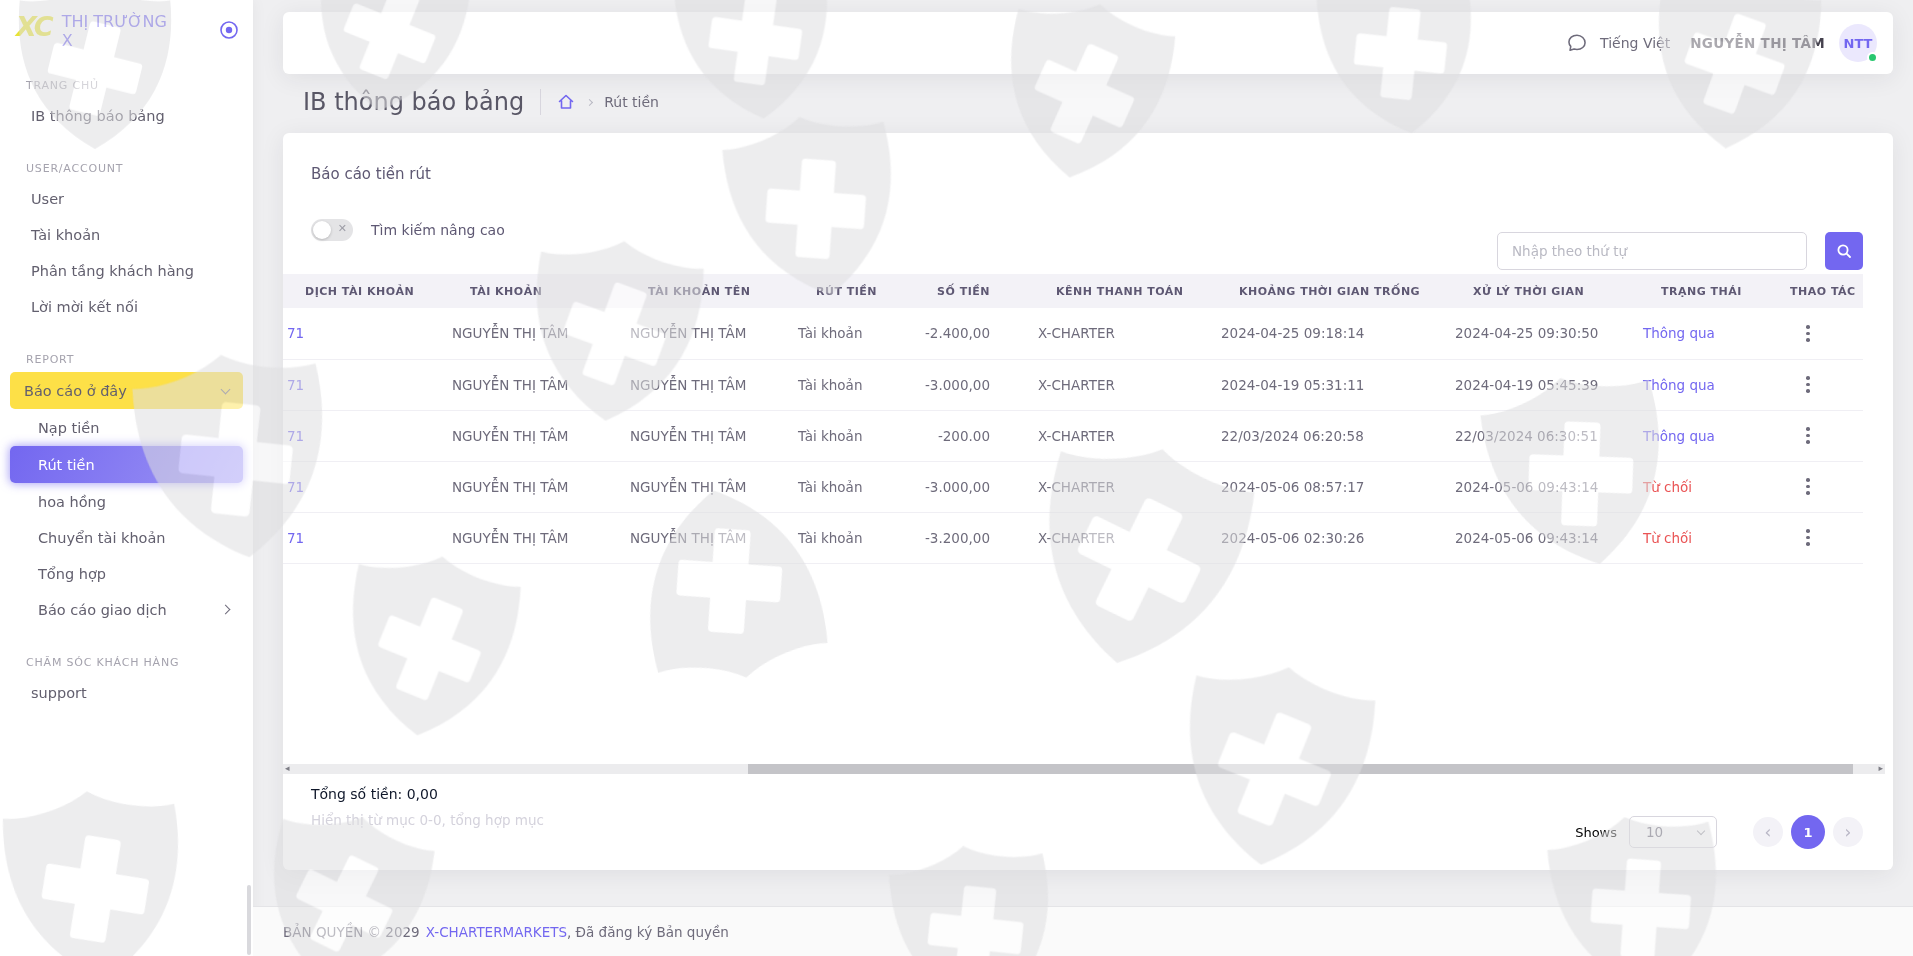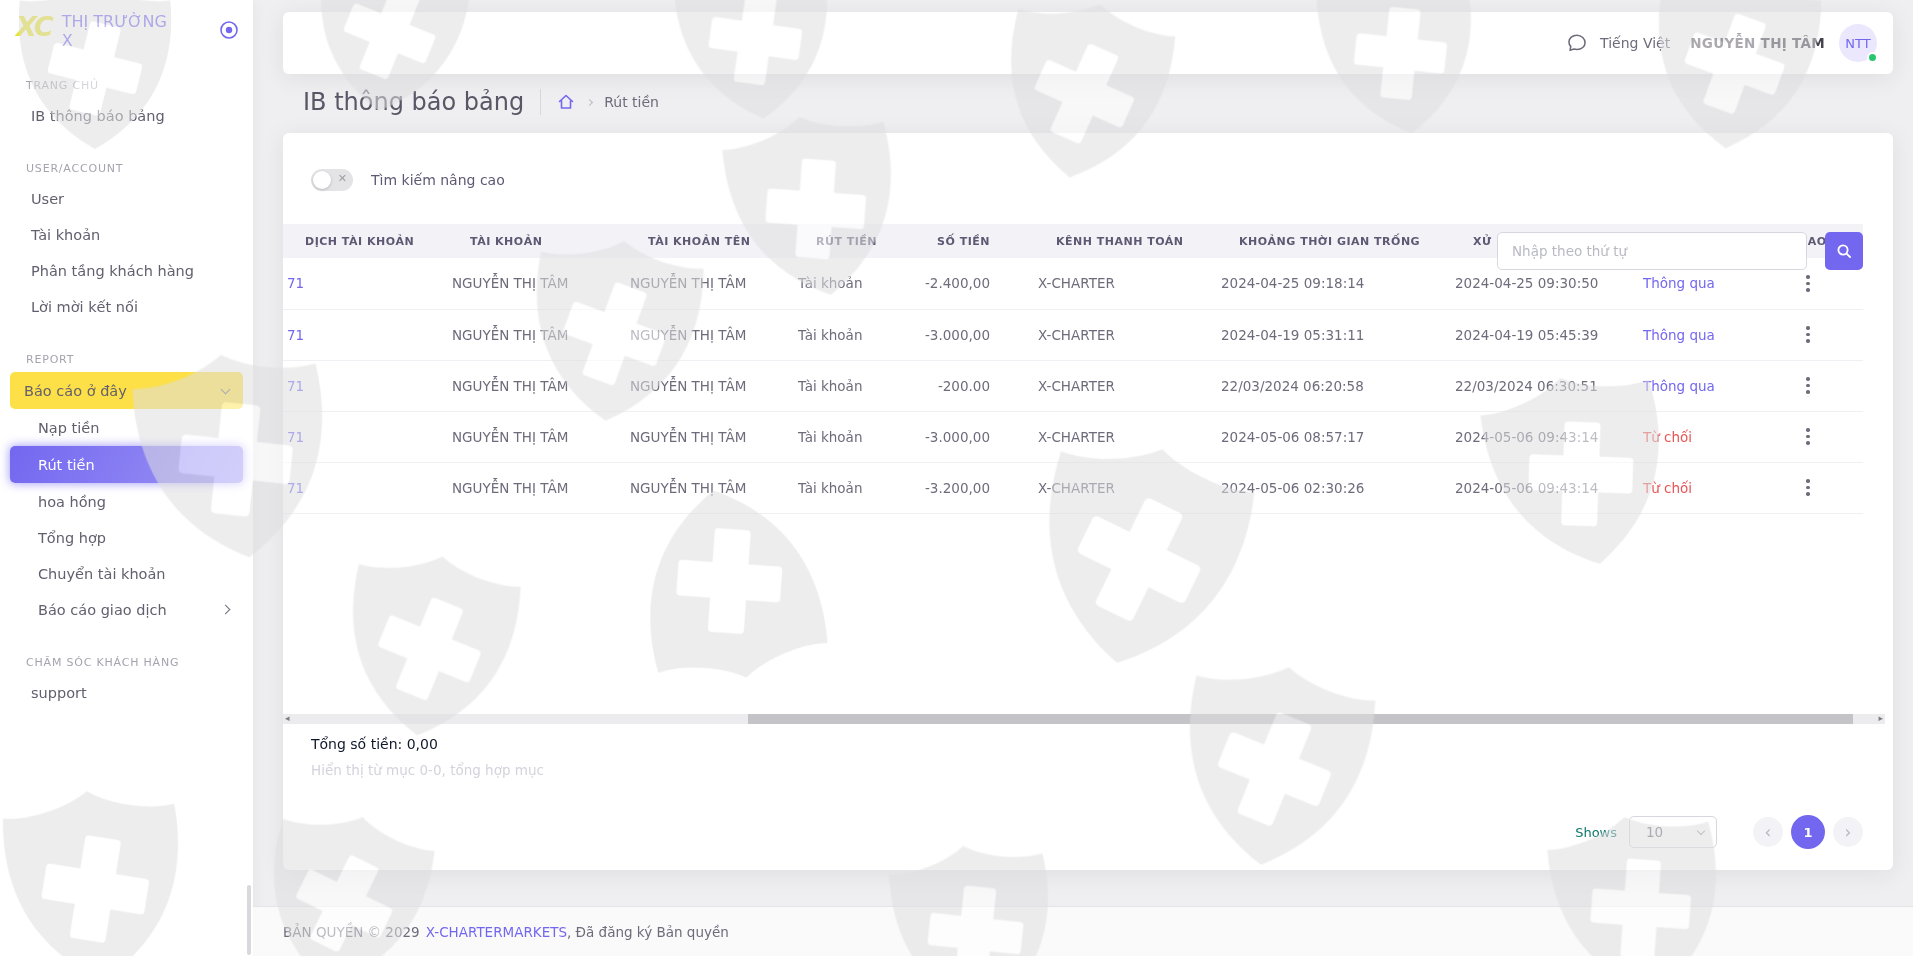--- a/index.html
+++ b/index.html
@@ -29,21 +29,21 @@
   .chev.down { transform:rotate(45deg); margin-top:-3px; }
   .chev.right { transform:rotate(-45deg); }
   .side-scroll { position:absolute; right:2px; top:885px; width:4px; height:70px; background:#d9d9dd; border-radius:2px; }
 
   
   .navbar { position:absolute; left:283px; top:12px; width:1610px; height:62px; background:#fff;
             border-radius:6px; box-shadow:0 4px 24px rgba(34,41,47,.08); z-index:3;
             display:flex; align-items:center; justify-content:flex-end; padding-right:16px; }
   .nav-lang { color:#6e6b7b; font-size:14px; margin:0 20px 0 12px; cursor:pointer; }
   .nav-user { color:#45424e; font-size:13.5px; font-weight:700; letter-spacing:.3px; margin-right:14px; cursor:pointer; }
-  .avatar { width:38px; height:38px; border-radius:50%; background:#ebe8fd; color:#7367f0; font-weight:400;
+  .avatar { width:38px; height:38px; border-radius:50%; background:#ebe8fd; color:#7367f0; font-weight:700;
             font-size:13px; display:flex; align-items:center; justify-content:center; position:relative; cursor:pointer; }
   .avatar .dot { position:absolute; right:-1px; bottom:-1px; width:11px; height:11px; border-radius:50%;
                  background:#28c76f; border:2px solid #fff; }
 
   
   .page-head { position:absolute; left:303px; top:88px; display:flex; align-items:center; z-index:2; }
   .page-title { font-size:24px; color:#595766; font-weight:500; }
   .ph-div { width:1px; height:26px; background:#d8d6de; margin:0 16px; }
   .crumb { display:flex; align-items:center; gap:12px; color:#6e6b7b; font-size:14px; }
   .crumb .chev { width:5px; height:5px; border-color:#b9b9c3; }
@@ -82,21 +82,21 @@
   .hscroll { position:relative; margin:6px 8px 0 0; height:10px; background:#ececee; }
   .hscroll .thumb { position:absolute; left:29%; width:69%; top:0; height:10px; background:#c4c4c8; cursor:pointer; }
   .hscroll .arr { position:absolute; top:-1px; font-size:9px; color:#7d7d85; line-height:11px; cursor:pointer; }
   .hscroll .arr.l { left:2px; } .hscroll .arr.r { right:2px; }
 
   
   .totals { padding:12px 28px 0; }
   .total-line { color:#0f172a; font-size:14px; }
   .showing-line { color:#d4d2dc; font-size:13.5px; margin-top:10px; }
   .pager { position:absolute; right:30px; top:682px; display:flex; align-items:center; }
-  .shows-label { color:#0f766e; font-size:13px; margin-right:12px; }
+  .shows-label { color:#000000; font-size:13px; margin-right:12px; }
   .page-size { width:88px; height:32px; border:1px solid #d8d6de; border-radius:5px; display:flex; align-items:center;
                padding:0 12px 0 16px; color:#6e6b7b; font-size:13.5px; cursor:pointer; }
   .page-size .grow { flex:1; }
   .page-size .chev { width:6px; height:6px; border-color:#9d9da6; }
   .pg-btn { width:30px; height:30px; border-radius:50%; background:#f3f2f7; color:#b9b7c6; font-size:17px;
             display:flex; align-items:center; justify-content:center; cursor:pointer; margin-left:8px; }
   .pg-btn.first { margin-left:36px; }
   .pg-cur { width:34px; height:34px; border-radius:50%; background:#7367f0; color:#fff; font-size:13px; font-weight:700;
             display:flex; align-items:center; justify-content:center; cursor:pointer; margin-left:8px; }
 
@@ -166,24 +166,24 @@
   <div class="menu-item sub">
       <span>Nạp tiền</span>
     </div>
   <div class="menu-item sub active">
       <span>Rút tiền</span>
     </div>
   <div class="menu-item sub">
       <span>hoa hồng</span>
     </div>
   <div class="menu-item sub">
+      <span>Chuyển tài khoản</span>
+    </div>
+  <div class="menu-item sub">
       <span>Tổng hợp</span>
-    </div>
-  <div class="menu-item sub">
-      <span>Chuyển tài khoản</span>
     </div>
   <div class="menu-item sub">
     <span class="grow">Báo cáo giao dịch</span>
     <span class="chev right"></span>
   </div>
 
   <div class="section-label">CHĂM SÓC KHÁCH HÀNG</div>
   <div class="menu-item">
       <span>support</span>
     </div>
@@ -213,20 +213,21 @@
       <svg width="18" height="18" viewBox="0 0 18 18">
         <path d="M2.5 8.5 L9 2.5 L15.5 8.5 M4.5 7.5 V15 H13.5 V7.5" fill="none" stroke="#7367f0" stroke-width="1.6" stroke-linejoin="round" stroke-linecap="round"></path>
       </svg>
     </span>
     <span class="chev right"></span>
     <span>Rút tiền</span>
   </span>
 </div>
 
 <section class="card">
+  <div class="panel-title">Báo cáo tiền rút</div>
 
   <div class="filter-row">
     <span class="switch">
       <span class="knob"></span>
       <span class="off-x">✕</span>
     </span>
     <span class="filter-label">Tìm kiếm nâng cao</span>
   </div>
 
   <div class="search-group">

